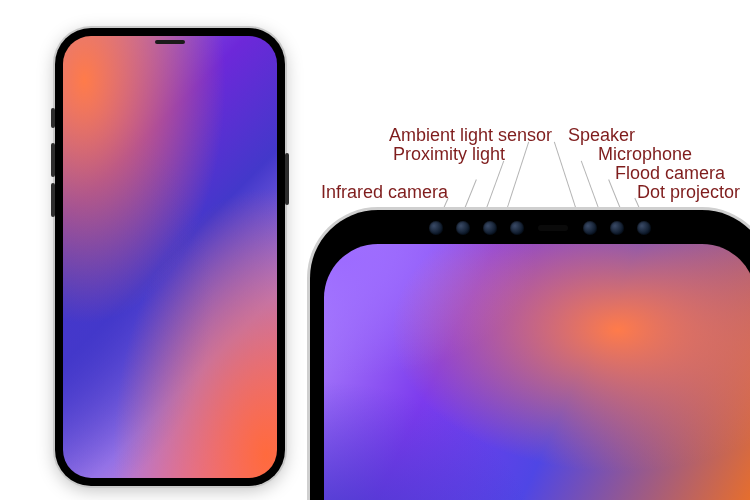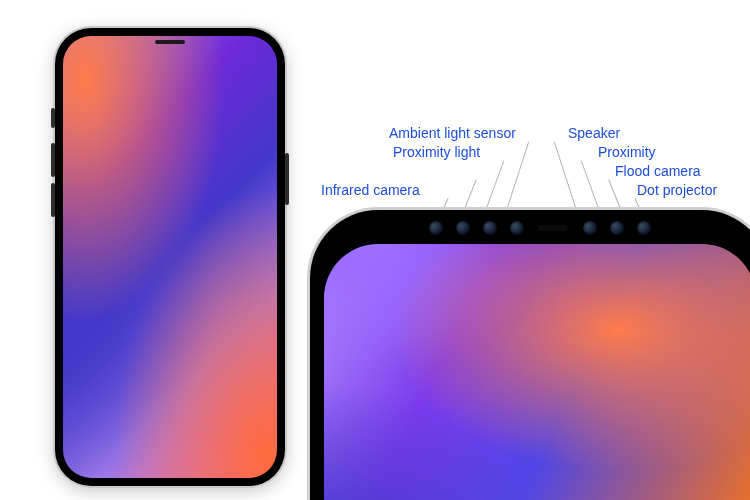--- a/index.html
+++ b/index.html
@@ -60,21 +60,21 @@
     width:14px;height:14px;border-radius:50%;
     background:radial-gradient(circle at 35% 35%, #3a4a66 0%, #0a1626 70%);
     box-shadow:inset 0 0 2px #000;
   }
   .sensor-slit{
     width:30px;height:6px;border-radius:3px;background:#0a0a0a;margin:0 2px;
   }
 
   
   .label{
-    position:absolute;font-size:14px;color:#1d4ed8;white-space:nowrap;
+    position:absolute;font-size:18px;color:#7f1d1d;white-space:nowrap;
   }
   
   .l-infrared{left:321px;top:182px}
   .l-flood   {left:357px;top:163px}
   .l-prox    {left:393px;top:144px}
   .l-ambient {left:389px;top:125px}
 
   .l-speaker {left:568px;top:125px}
   .l-mic     {left:598px;top:144px}
   .l-front   {left:615px;top:163px}
@@ -104,21 +104,21 @@
     <div class="btn power"></div>
     <div class="screen"></div>
     <div class="earslot"></div>
   </div>
 
   <div class="label l-ambient">Ambient light sensor</div>
   <div class="label l-prox">Proximity light</div>
   <div class="label l-infrared">Infrared camera</div>
 
   <div class="label l-speaker">Speaker</div>
-  <div class="label l-mic">Proximity</div>
+  <div class="label l-mic">Microphone</div>
   <div class="label l-front">Flood camera</div>
   <div class="label l-dot">Dot projector</div>
 
   <div class="ld ld1"></div>
   <div class="ld ld2"></div>
   <div class="ld ld3"></div>
   <div class="ld ld4"></div>
   <div class="ld ld5"></div>
   <div class="ld ld6"></div>
   <div class="ld ld7"></div>

